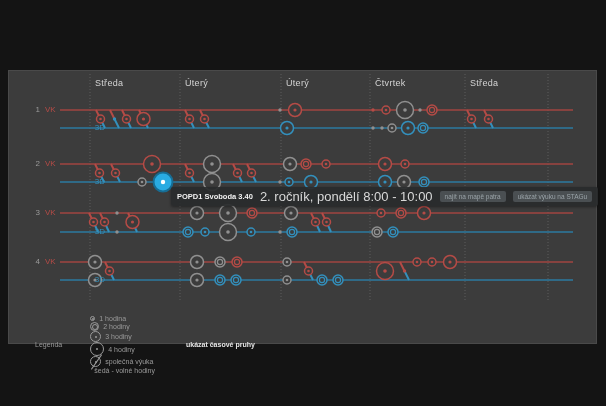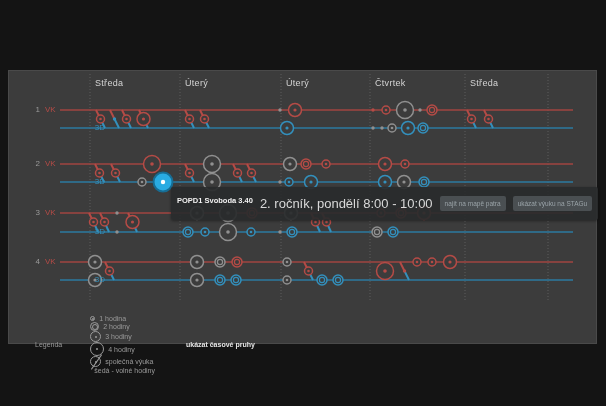--- a/index.html
+++ b/index.html
@@ -6,22 +6,22 @@
   .stage{position:relative;width:606px;height:406px;background:#141414;overflow:hidden;
          font-family:"Liberation Sans",sans-serif;}
   .panel{position:absolute;left:8px;top:70px;width:589px;height:274px;background:#3c3c3c;
          border:1px solid #4a4a4a;box-sizing:border-box;}
   #chart-svg{position:absolute;left:0;top:0;width:606px;height:406px;}
   .labels-layer{position:absolute;left:0;top:0;width:606px;height:406px;pointer-events:none;}
   .day-label{position:absolute;font-size:9px;color:#d4d4d4;letter-spacing:.3px;}
   .row-num{position:absolute;font-size:8px;color:#9a9a9a;width:12px;text-align:right;}
   .row-vk{position:absolute;font-size:8px;color:#b54b46;width:14px;text-align:left;}
   .row-d3{position:absolute;font-size:8px;color:#3390bd;width:14px;text-align:right;padding-left:46px;}
-  .tooltip{position:absolute;left:171px;top:187px;display:inline-flex;gap:7px;
-           background:rgba(41,43,44,0.92);padding:9px 6px;border-radius:2px;white-space:nowrap;
+  .tooltip{position:absolute;left:171px;top:187px;display:inline-flex;align-items:center;gap:7px;
+           background:rgba(41,43,44,0.92);padding:2px 6px;border-radius:2px;white-space:nowrap;
            box-shadow:0 1px 3px rgba(0,0,0,.4);z-index:5;}
   .tt-title{font-size:7.5px;font-weight:bold;color:#f2f2f2;}
   .tt-detail{font-size:13px;color:#d9d9d9;}
   .tt-btn{font-family:"Liberation Sans",sans-serif;font-size:6.5px;color:#9aa3a8;background:#4a4f52;
           border:none;border-radius:2px;padding:2px 5px;cursor:pointer;}
   .legend{position:absolute;left:35px;top:315px;display:flex;align-items:center;font-size:7px;
           color:#9a9a9a;white-space:nowrap;}
   .legend-title{margin-right:28px;}
   .legend-item{display:flex;align-items:center;margin-right:13px;}
   .legend-item .lab{margin-left:4px;}

